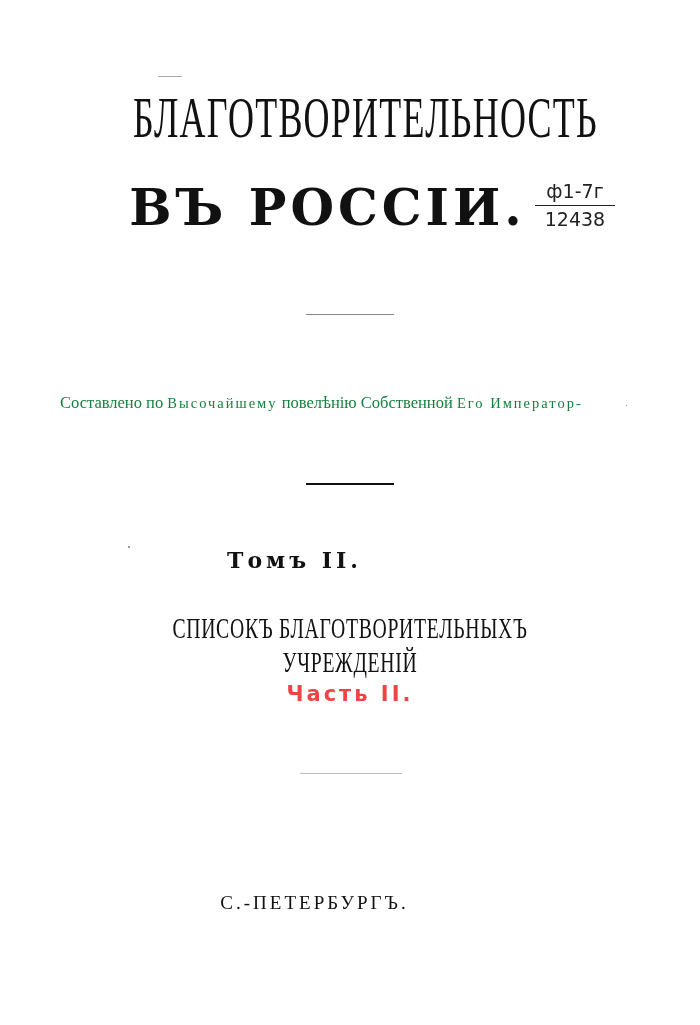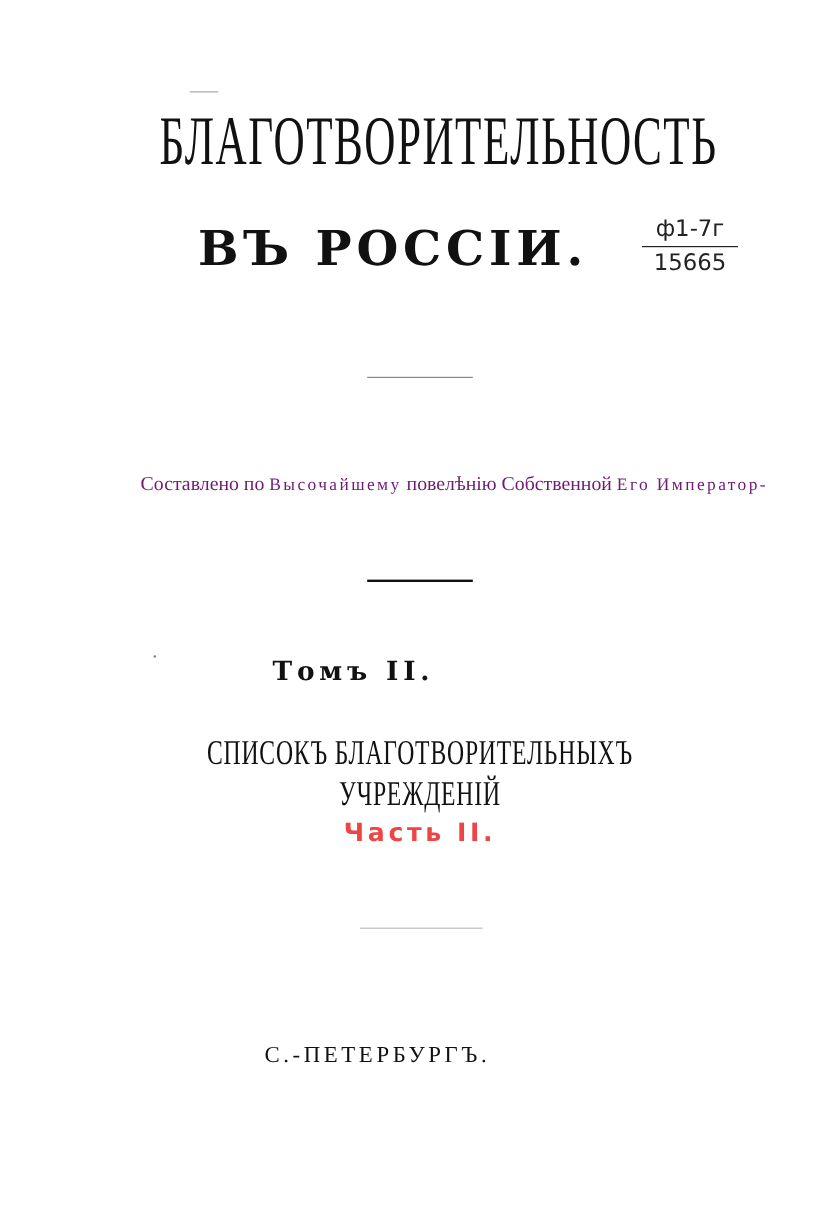--- a/index.html
+++ b/index.html
@@ -6,72 +6,72 @@
     body { width: 700px; height: 1025px; position: relative; overflow: hidden; color: #111; }
     .abs { position: absolute; }
     .title {
       left: 0; width: 700px; top: 86px; text-align: center;
       font-family: "Liberation Serif", serif; font-size: 58px; line-height: 64px;
       transform: scaleX(0.62); transform-origin: 350px 0;
       letter-spacing: 2px; color: #111;
     }
     .subtitle {
       left: 0; width: 671px; top: 186px; text-align: center;
-      font-family: "DejaVu Serif", serif; font-weight: bold; font-size: 40px; line-height: 44px;
+      font-family: "DejaVu Serif", serif; font-weight: bold; font-size: 50px; line-height: 44px;
       letter-spacing: 4px; color: #111;
     }
     .sub-inner { position: relative; left: -8px; }
     .handwritten {
       left: 520px; top: 180px; width: 110px;
       font-family: "DejaVu Sans", sans-serif; font-size: 19px; color: #222; text-align: center;
     }
     .hw-top { display: block; line-height: 22px; }
     .hw-rule { display: block; width: 80px; height: 1px; background: #222; margin: 3px auto 2px auto; }
     .hw-bottom { display: block; line-height: 22px; }
     .rule { height: 1px; background: #666; }
     .rule1 { left: 306px; top: 314px; width: 88px; background: #888; }
     .rule2 { left: 306px; top: 483px; width: 88px; height: 2px; background: #111; }
     .rule3 { left: 300px; top: 773px; width: 102px; background: #bbb; }
     .body-text {
-      left: 60px; width: 580px; top: 390px; text-align: right;
-      font-family: "Liberation Serif", serif; font-size: 16.5px; line-height: 25px; color: #701a75;
+      left: 60px; width: 580px; top: 390px; text-align: left;
+      font-family: "Liberation Serif", serif; font-size: 16.5px; line-height: 25px; color: #15803d;
     }
     .sc { letter-spacing: 2px; font-size: 14.5px; }
     .tom {
       left: 0; width: 589px; top: 547px; text-align: center;
       font-family: "DejaVu Serif", serif; font-weight: bold; font-size: 22px; letter-spacing: 4px; color: #111;
     }
     .list-title {
       left: 0; width: 700px; top: 611px; text-align: center;
       font-family: "Liberation Serif", serif; font-size: 29px; line-height: 34px;
       transform: scaleX(0.68); transform-origin: 350px 0; letter-spacing: 1px; color: #111;
     }
     .part {
       left: 0; width: 700px; top: 682px; text-align: center;
       font-family: "DejaVu Sans", sans-serif; font-weight: bold; font-size: 21px; letter-spacing: 3px; color: #ef4444;
     }
     .city {
-      left: 0; width: 629px; top: 869px; text-align: center;
+      left: 0; width: 629px; top: 892px; text-align: center;
       font-family: "Liberation Serif", serif; font-size: 19px; letter-spacing: 3px; color: #111;
     }
     .speck { width: 2px; height: 2px; background: #777; border-radius: 1px; }
   </style>
 </head>
 <body>
 
 <div class="abs title">БЛАГОТВОРИТЕЛЬНОСТЬ</div>
 
 <div class="abs subtitle">
   <span class="sub-inner">ВЪ РОССІИ.</span>
 </div>
 
 <div class="abs handwritten">
   <span class="hw-top">ф1-7г</span>
   <span class="hw-rule"></span>
-  <span class="hw-bottom">15665</span>
+  <span class="hw-bottom">12438</span>
 </div>
 
 <div class="abs rule rule1"></div>
 
 <div class="abs body-text">
   <div>
     <span>Составлено по </span><span class="sc">Высочайшему</span><span> повелѣнію Собственной </span><span class="sc">Его Император-</span>
   </div>
 </div>
 

